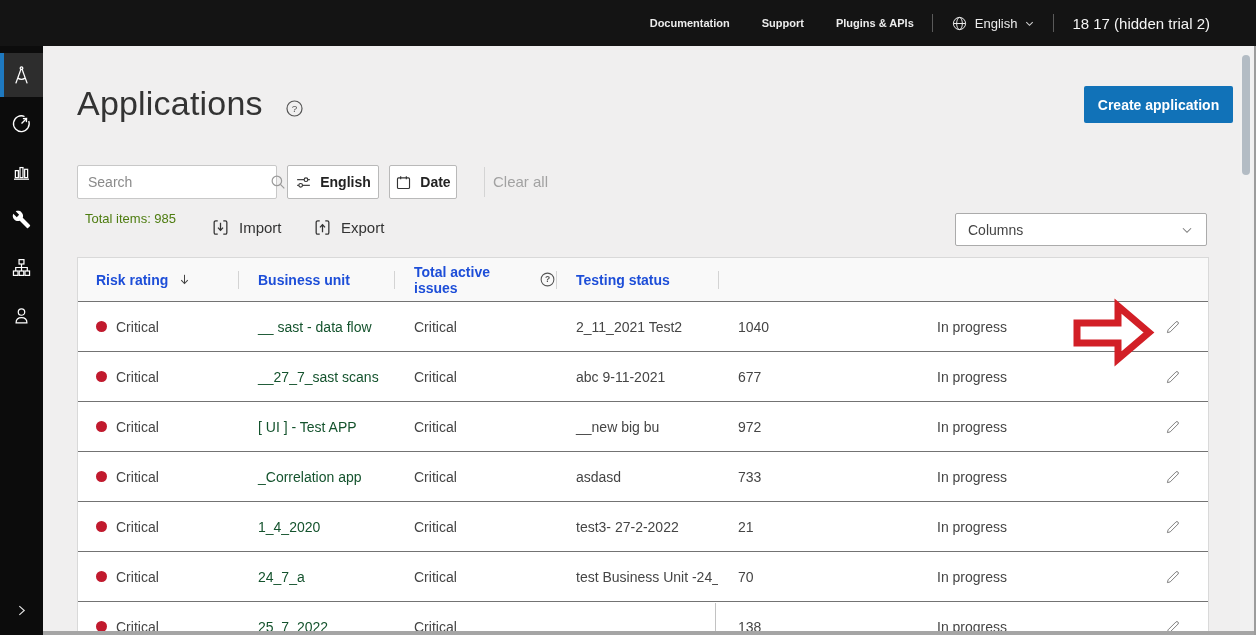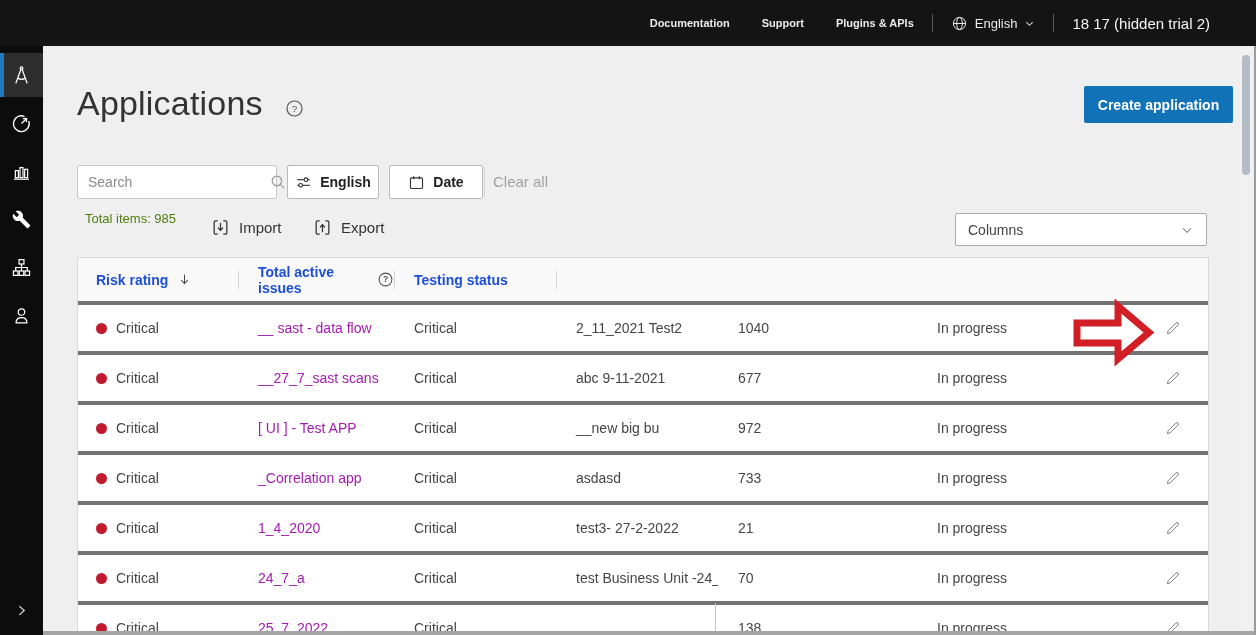--- a/index.html
+++ b/index.html
@@ -54,21 +54,21 @@
     font-family:"Liberation Sans",sans-serif; background:transparent;
   }
   .search-box input::placeholder { color:#8a8a8a; }
   .pill-btn {
     position:absolute; top:165px; height:34px; background:#fff; border:1px solid #b9b9b9;
     border-radius:2px; display:flex; align-items:center; justify-content:center; gap:8px;
     font-size:14px; font-weight:600; color:#222; cursor:pointer;
     font-family:"Liberation Sans",sans-serif;
   }
   .filters-btn { left:287px; width:92px; }
-  .date-btn { left:389px; width:94px; }
+  .date-btn { left:389px; width:68px; }
   .filter-vdiv { position:absolute; left:484px; top:167px; width:1px; height:30px; background:#d4d4d4; }
   .clear-all { position:absolute; left:493px; top:173px; font-size:15px; color:#a2a2a2; cursor:pointer; }
   
   .total-items { position:absolute; left:85px; top:211px; font-size:13px; color:#4d7c0f; }
   .tool-link { position:absolute; top:218px; display:flex; align-items:center; gap:9px;
     font-size:15px; color:#333; cursor:pointer; }
   .import-link { left:211px; }
   .export-link { left:313px;justify-content:center; }
   .columns-select {
     position:absolute; left:955px; top:213px; width:252px; height:33px;
@@ -89,25 +89,25 @@
   .thead { height:43px; background:#f9f9f9; }
   .hcell {
     font-size:14px; font-weight:600; color:#1d4ed8; padding-left:20px;
     position:relative; display:flex; align-items:center; gap:9px; height:100%;
   }
   .hcell:first-child { padding-left:18px; }
   .hcell + .hcell::before {
     content:""; position:absolute; left:0; top:50%; transform:translateY(-50%);
     width:1px; height:18px; background:#d4d4d4;
   }
-  .trow { height:50px; background:#fff; border-top:4px solid #737373; }
+  .trow { height:50px; background:#fff; border-top:1px solid #737373; }
   .cell { font-size:14px; color:#454545; padding-left:20px; display:flex; align-items:center; gap:9px; overflow:hidden; white-space:nowrap; }
   .cell.risk { padding-left:18px; }
   .dot { width:11px; height:11px; border-radius:50%; background:#c11a2e; flex:none; }
-  .app-link { color:#a21caf; text-decoration:none; cursor:pointer; }
+  .app-link { color:#14532d; text-decoration:none; cursor:pointer; }
   .cell.edit { justify-content:flex-end; padding-right:26px; }
   .edit-btn { cursor:pointer; display:flex; }
   
   .red-arrow { position:absolute; left:1071px; top:295px; z-index:20; }
   .artifact-line { position:absolute; left:715px; top:603px; width:1px; height:30px; background:#c2c2c2; }
   .bottom-strip { position:absolute; left:43px; top:631px; width:1213px; height:4px; background:#a5a5a5; z-index:40; }
   .right-border { position:absolute; right:0; top:46px; width:2px; height:589px; background:#9c9c9c; z-index:41; }
   
   .scroll-track { position:absolute; left:1240px; top:46px; width:12px; height:589px; background:#f1f1f1; z-index:35; }
   .scroll-thumb { position:absolute; left:2px; top:9px; width:8px; height:120px; background:#b3bcc4; border-radius:4px; cursor:pointer; }
@@ -281,20 +281,23 @@
     <div class="hcell">
       <span>Risk rating</span>
       <span style="display:flex;">
         <svg width="15" height="15" viewBox="0 0 24 24" fill="none" stroke="#444" stroke-width="1.7">
             <line x1="12" y1="4.5" x2="12" y2="18"></line>
             <polyline points="6.8,13 12,18.4 17.2,13"></polyline>
           </svg>
       </span>
     </div>
     <div class="hcell">
+        <span>Business unit</span>
+      </div>
+    <div class="hcell">
       <span>Total active issues</span>
       <span style="display:flex;">
         <svg width="17" height="17" viewBox="0 0 24 24">
             <circle cx="12" cy="12" r="9" fill="none" stroke="#555" stroke-width="1.5"></circle>
             <text x="12" y="16.2" text-anchor="middle" font-size="12" fill="#555" font-family="Liberation Sans, sans-serif">?</text>
           </svg>
       </span>
     </div>
     <div class="hcell">
         <span>Testing status</span>

